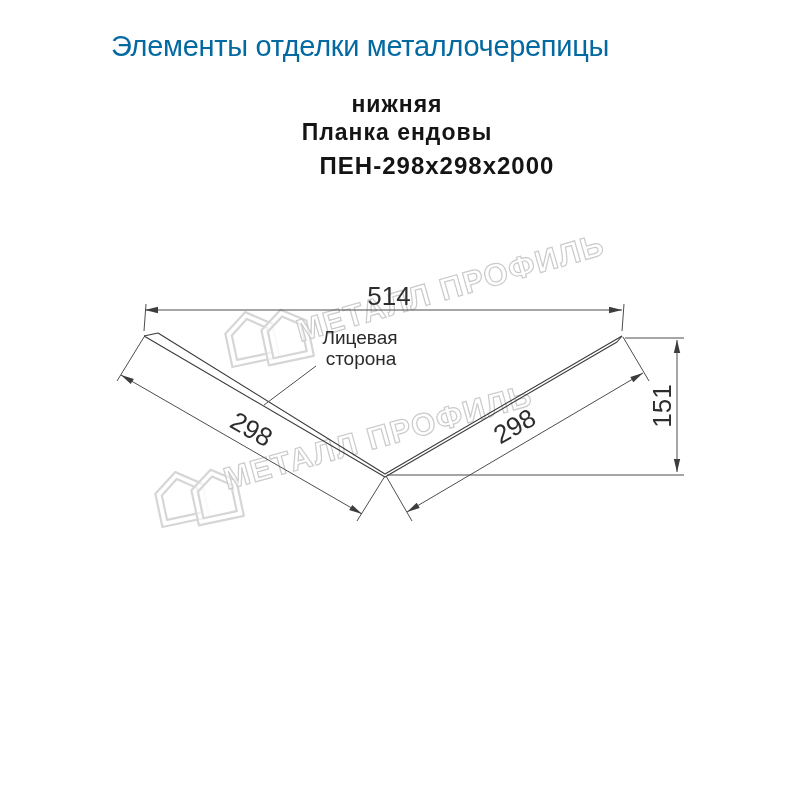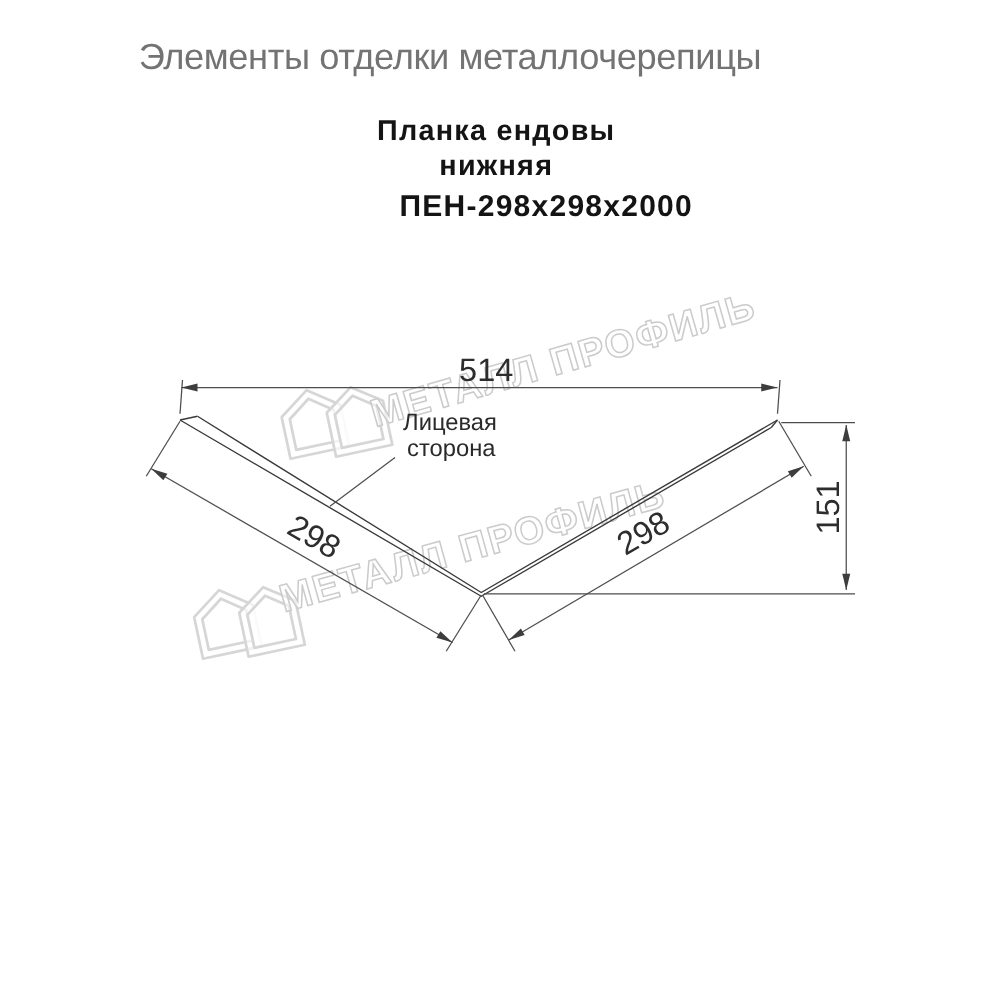--- a/index.html
+++ b/index.html
@@ -2,21 +2,21 @@
 <html><head>
 <meta charset="utf-8">
 <style>
   html,body{margin:0;padding:0;background:#ffffff;}
   .page{
     position:relative;width:800px;height:800px;background:#ffffff;overflow:hidden;
     font-family:"Liberation Sans","DejaVu Sans",sans-serif;color:#1a1a1a;
   }
   .main-title{
     position:absolute;top:30px;left:0;width:720px;text-align:center;
-    font-size:29px;letter-spacing:-0.3px;color:#737373;white-space:nowrap;
+    font-size:29px;letter-spacing:-0.3px;color:#0369a1;white-space:nowrap;
   }
   .subtitle{
     position:absolute;top:90px;left:0;width:794px;text-align:center;
     font-size:23px;font-weight:bold;letter-spacing:1px;line-height:28px;color:#141414;
   }
   .product-code{
     position:absolute;top:152px;left:0;width:794px;text-align:center;
     font-size:24px;font-weight:bold;letter-spacing:1px;color:#141414;padding-left:40px;
   }
   .drawing{position:absolute;left:0;top:0;width:800px;height:800px;}
@@ -36,22 +36,22 @@
   }
 </style>
 </head>
 <body>
 
 <div class="page">
 
   <div class="main-title">Элементы отделки металлочерепицы</div>
 
   <div class="subtitle">
+    <div>нижняя</div>
     <div>Планка ендовы</div>
-    <div>нижняя</div>
   </div>
 
   <div class="product-code">ПЕН-298х298х2000</div>
 
   <svg class="drawing" viewBox="0 0 800 800" xmlns="http://www.w3.org/2000/svg">
 
     <g>
       <g class="wm-logo" transform="translate(222,300) rotate(-12 50 32)">
         <path d="M4,58 L4,24 L28,7 L52,24 L52,58 Z"></path>
         <path d="M10,52 L10,27 L28,14 L46,27 L46,52 Z"></path>

